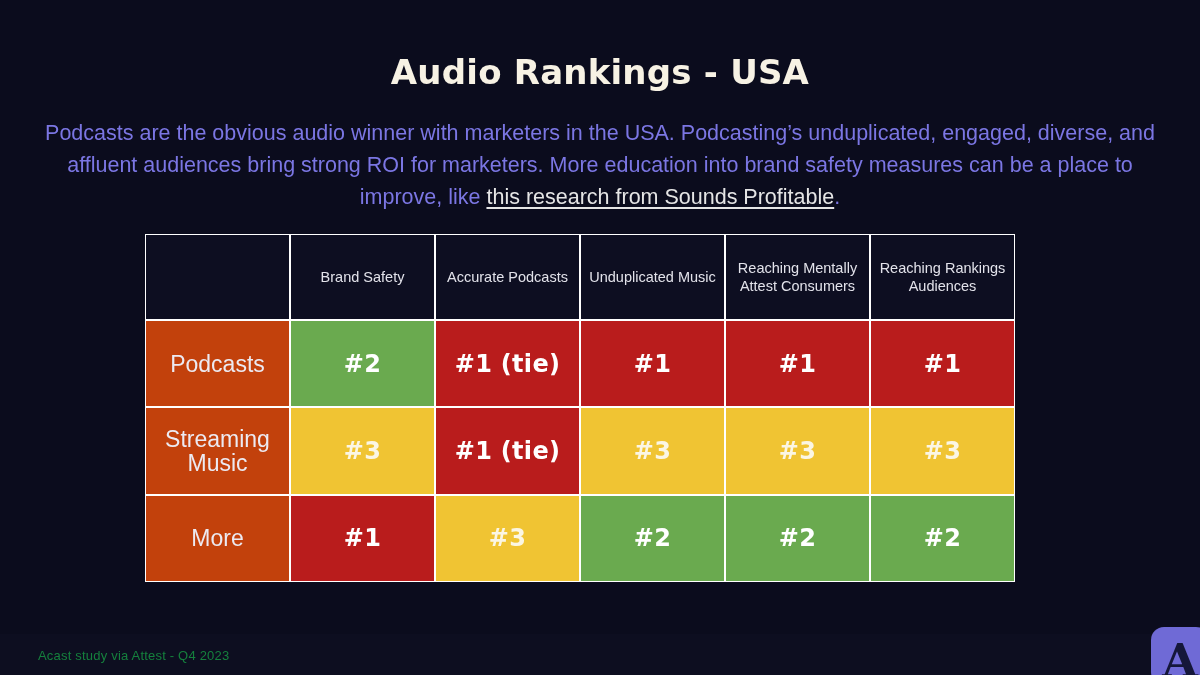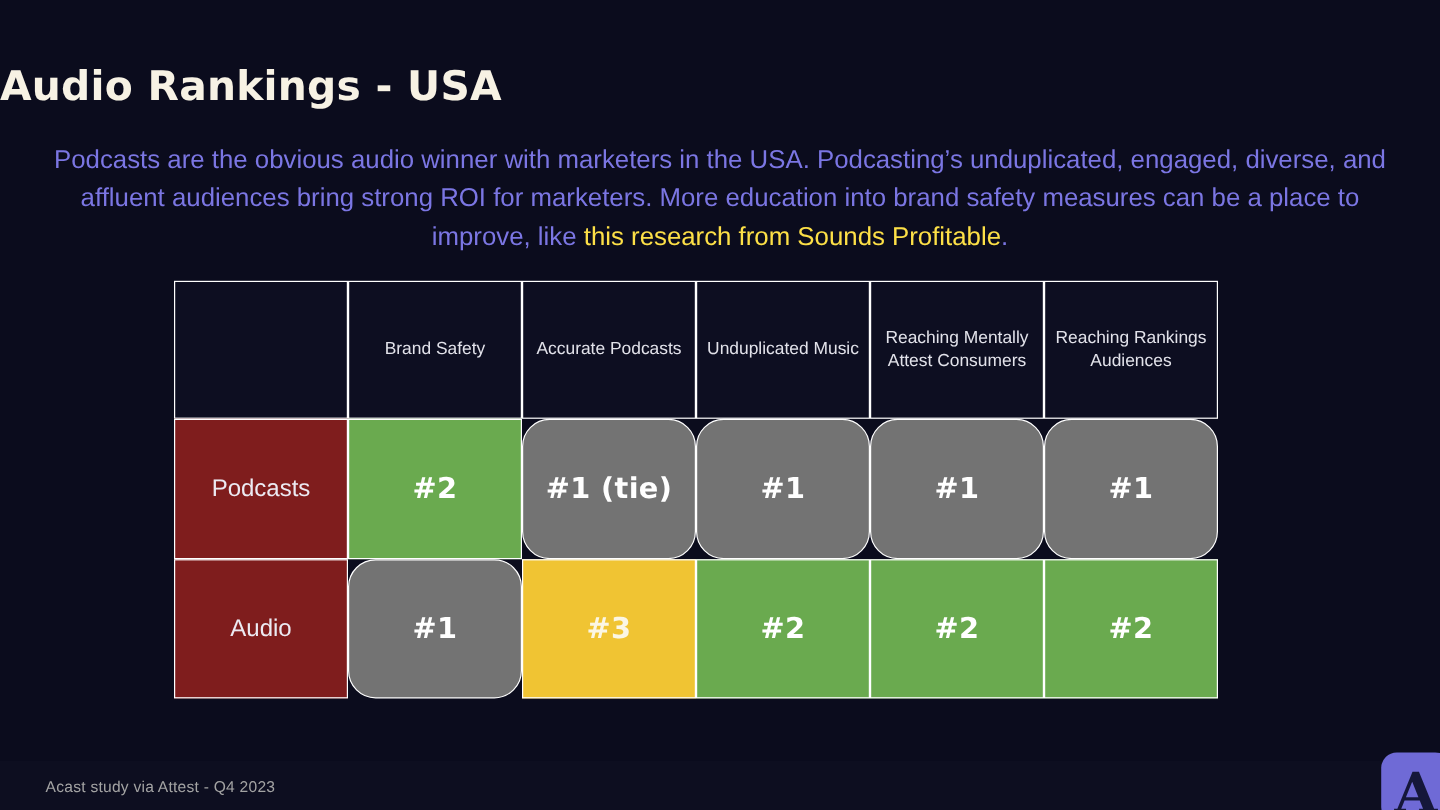--- a/index.html
+++ b/index.html
@@ -20,21 +20,21 @@
     height: 675px;
     box-sizing: border-box;
   }
 
   
   .title {
     position: absolute;
     top: 50px;
     left: 0;
     width: 1200px;
-    text-align: left;
+    text-align: center;
     color: #f7f2e4;
     font-family: "DejaVu Sans", sans-serif;
     font-size: 34px;
     font-weight: bold;
     letter-spacing: 0.2px;
     line-height: 44px;
   }
 
   
   .subtitle {
@@ -43,22 +43,23 @@
     left: 34px;
     width: 1132px;
     text-align: center;
     color: #7b76e3;
     font-family: "Liberation Sans", sans-serif;
     font-size: 21.5px;
     line-height: 32px;
     font-weight: 400;
   }
   .subtitle .link {
+    text-decoration: underline;
     text-underline-offset: 3px;
-    color: #fde047;
+    color: #e5e5e5;
     cursor: pointer;
   }
 
   
   .table-wrap {
     position: absolute;
     left: 145px;
     top: 234px;
     width: 870px;
     height: 277px;
@@ -84,53 +85,53 @@
   .hdr-cell {
     background: #0d0e21;
     color: #e2e2ea;
     font-family: "Liberation Sans", sans-serif;
     font-size: 14.5px;
     font-weight: 400;
     line-height: 18.5px;
     height: 86px;
   }
   .row-label {
-    background: #7f1d1d;
+    background: #c2410c;
     color: #eceaf2;
     font-family: "Liberation Sans", sans-serif;
-    font-size: 20px;
+    font-size: 23px;
     font-weight: 400;
     line-height: 24px;
     height: 87px;
   }
   .rank-cell {
     font-family: "DejaVu Sans", sans-serif;
     font-size: 24px;
     font-weight: bold;
     height: 87px;
     letter-spacing: 0.3px;
   }
-  .rank-cell.rank-1 { background: #737373; color: #ffffff; border-radius: 23px; }
+  .rank-cell.rank-1 { background: #b91c1c; color: #ffffff; }
   .rank-cell.rank-2 { background: #6aaa4f; color: #ffffff; }
   .rank-cell.rank-3 { background: #f0c433; color: #fbf6e4; }
 
   
   .footer-bar {
     position: absolute;
     left: 0;
     bottom: 0;
     width: 1200px;
     height: 41px;
     background: #0d0e20;
   }
   .footer-text {
     position: absolute;
     left: 38px;
     bottom: 12px;
-    color: #a3a3a3;
+    color: #15803d;
     font-family: "Liberation Sans", sans-serif;
     font-size: 13px;
     letter-spacing: 0.2px;
   }
   .logo {
     position: absolute;
     right: -9px;
     bottom: -10px;
     width: 58px;
     height: 58px;
@@ -172,21 +173,29 @@
           </tr>
           <tr>
             <td class="row-label">Podcasts</td>
             <td class="rank-cell rank-2">#2</td>
             <td class="rank-cell rank-1">#1 (tie)</td>
             <td class="rank-cell rank-1">#1</td>
             <td class="rank-cell rank-1">#1</td>
             <td class="rank-cell rank-1">#1</td>
           </tr>
           <tr>
-            <td class="row-label">Audio</td>
+            <td class="row-label">Streaming Music</td>
+            <td class="rank-cell rank-3">#3</td>
+            <td class="rank-cell rank-1">#1 (tie)</td>
+            <td class="rank-cell rank-3">#3</td>
+            <td class="rank-cell rank-3">#3</td>
+            <td class="rank-cell rank-3">#3</td>
+          </tr>
+          <tr>
+            <td class="row-label">More</td>
             <td class="rank-cell rank-1">#1</td>
             <td class="rank-cell rank-3">#3</td>
             <td class="rank-cell rank-2">#2</td>
             <td class="rank-cell rank-2">#2</td>
             <td class="rank-cell rank-2">#2</td>
           </tr>
         </tbody>
     </table>
   </div>
 

